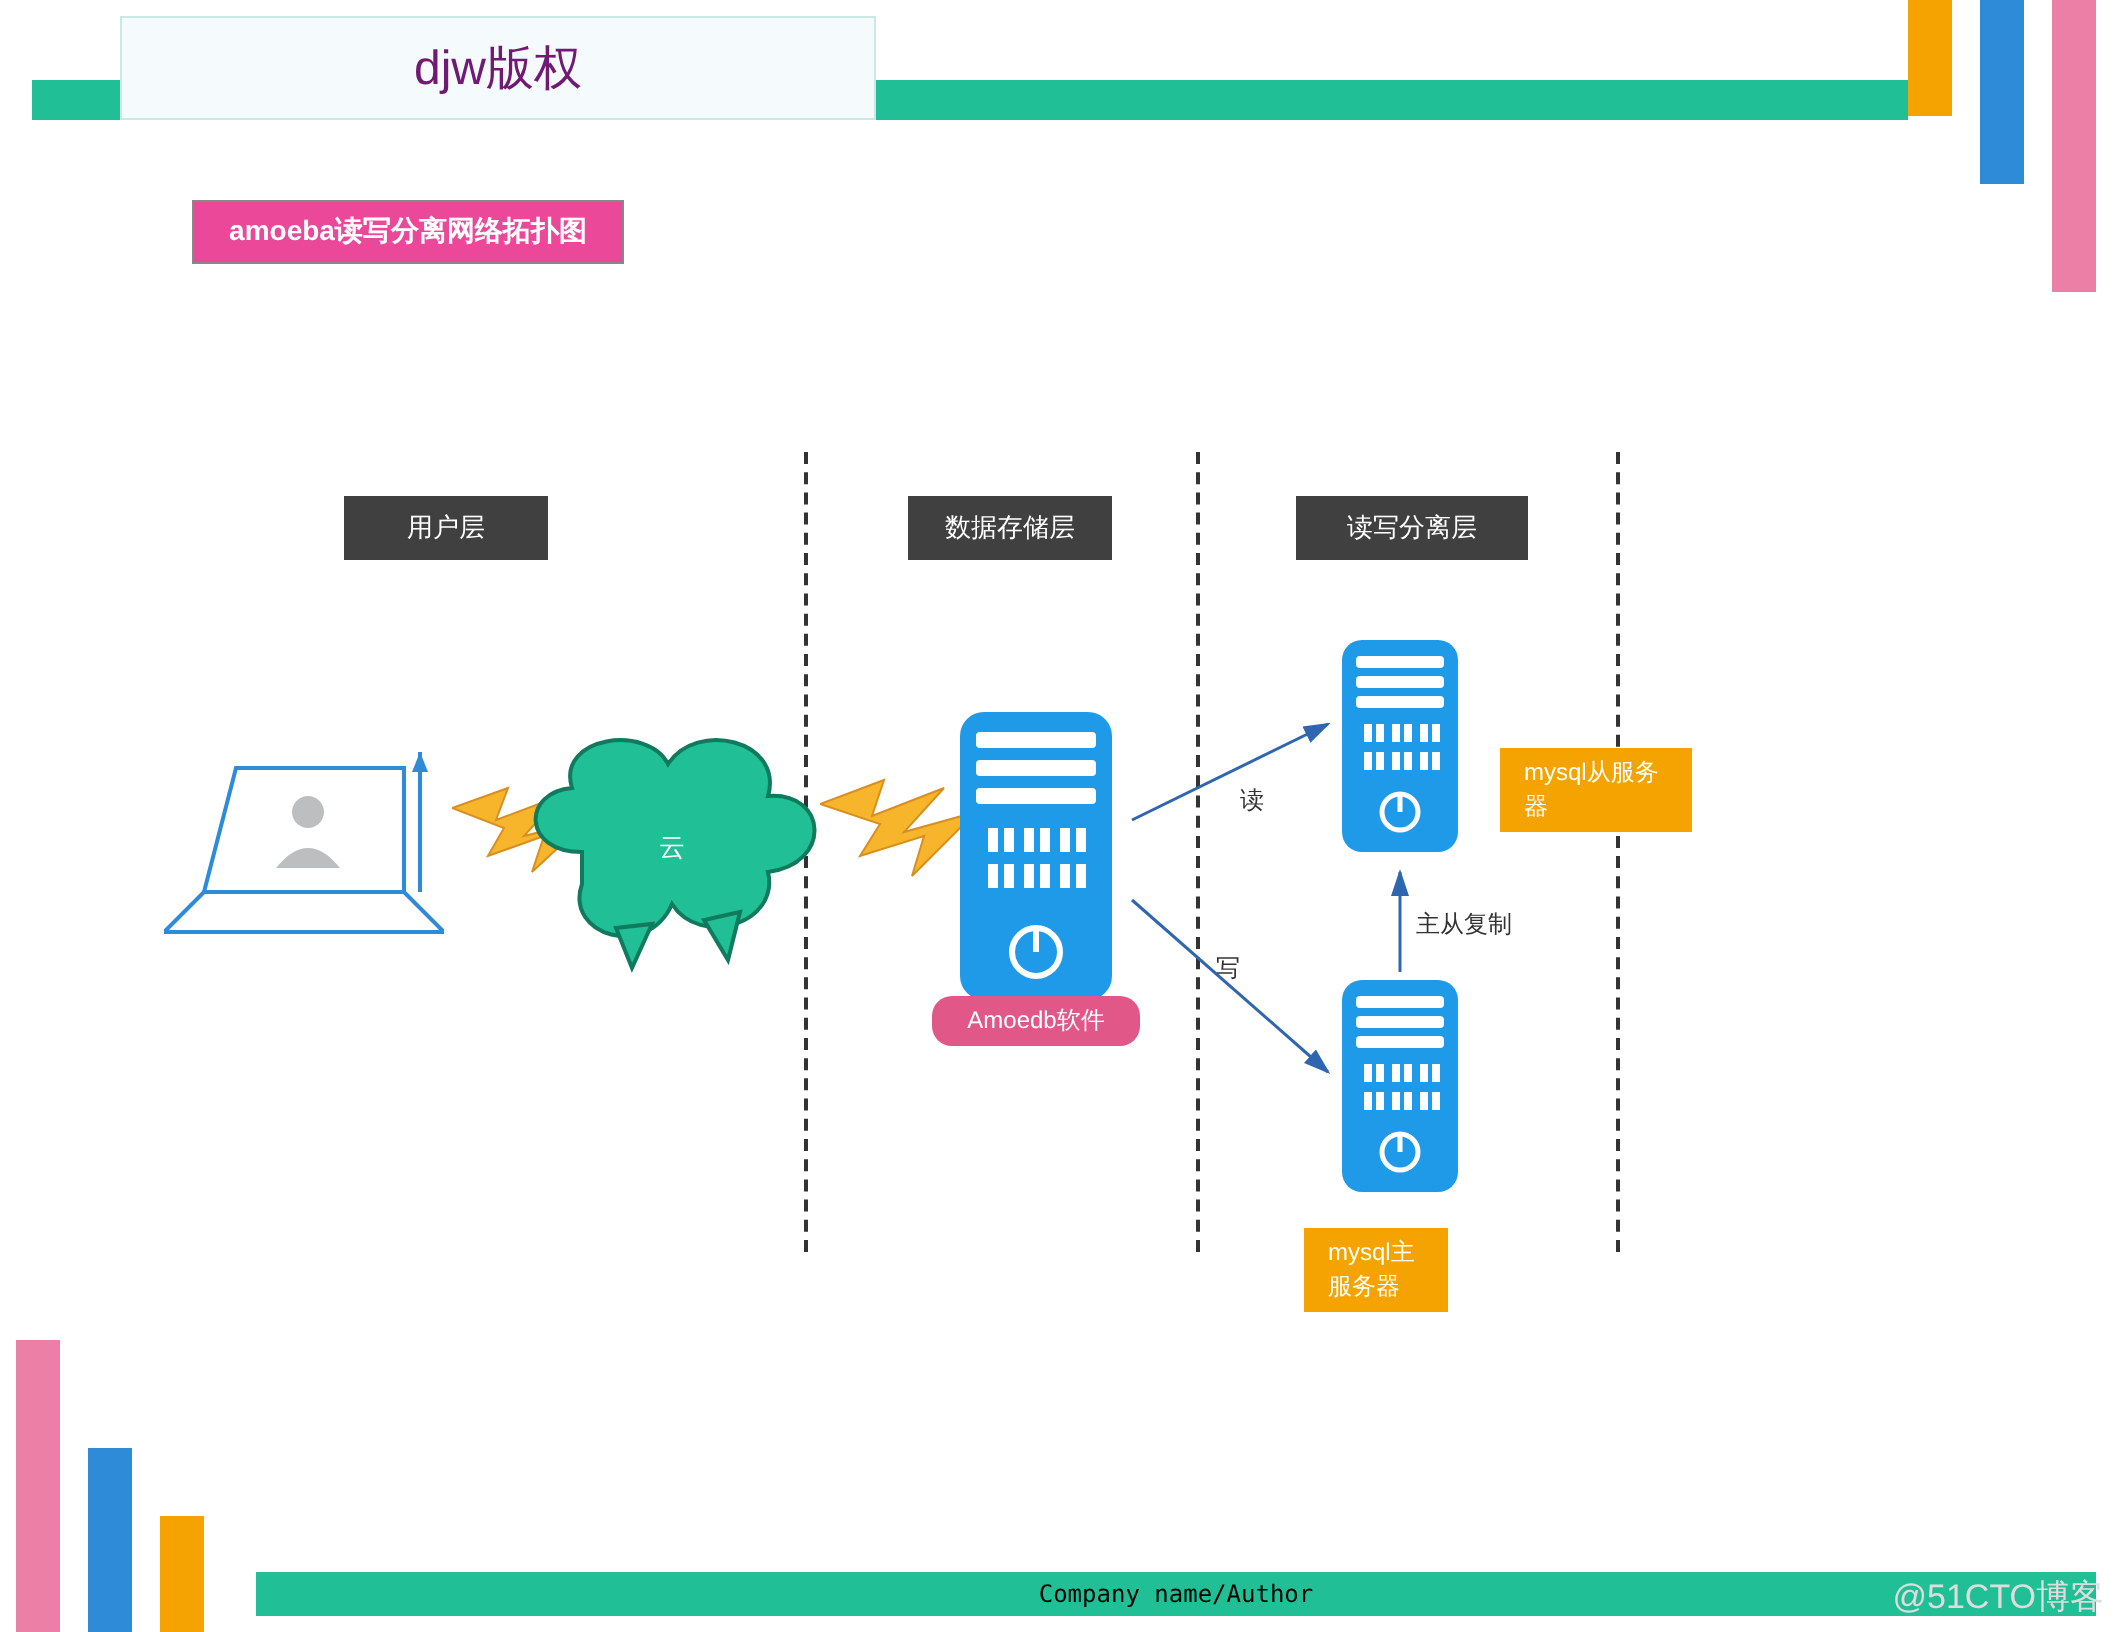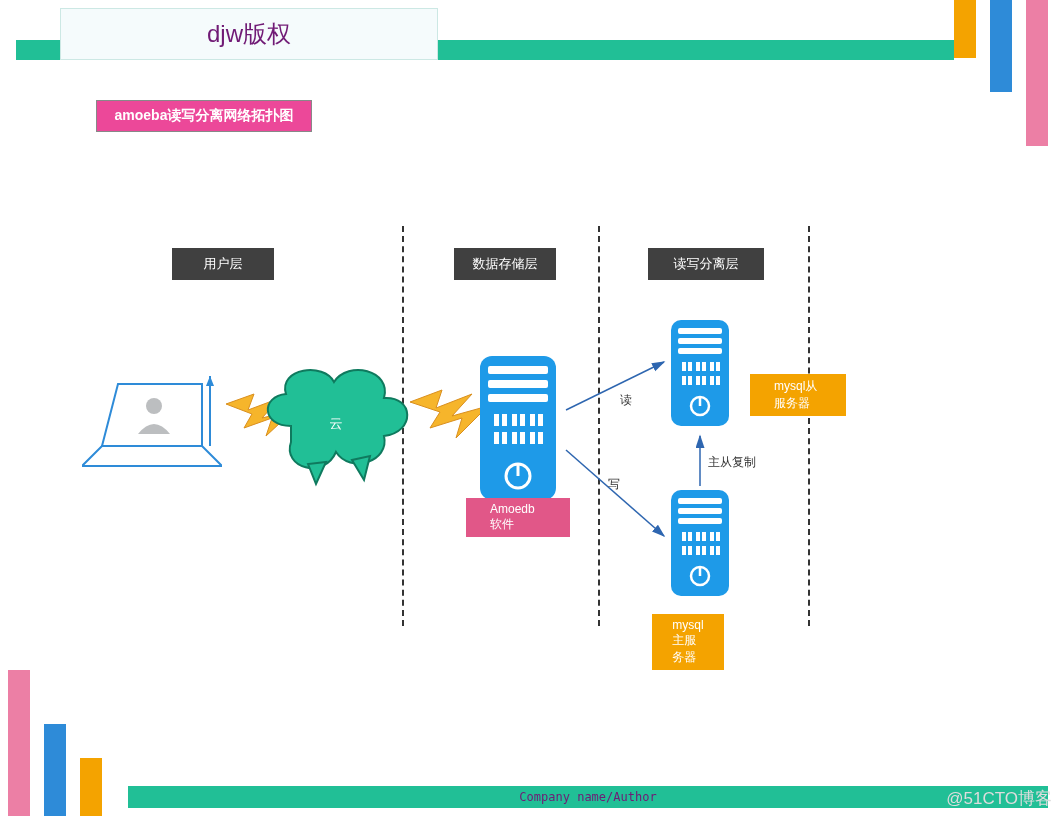--- a/index.html
+++ b/index.html
@@ -6,24 +6,24 @@
   body { width: 1058px; height: 816px; background: #fff; position: relative; font-family: "Microsoft YaHei", Arial, sans-serif; overflow: hidden; }
   .top-bar { position: absolute; top: 40px; left: 16px; width: 938px; height: 20px; background: #21bf96; }
   .title-box { position: absolute; top: 8px; left: 60px; width: 378px; height: 52px; background: #f5fbfc; border: 1px solid #cce8e4; display: flex; align-items: center; justify-content: center; color: #701a75; font-size: 24px; }
   .subtitle-box { position: absolute; top: 100px; left: 96px; width: 216px; height: 32px; background: #ec4899; border: 1px solid #888; color: #fff; font-size: 14px; display: flex; align-items: center; justify-content: center; font-weight: bold; }
   .bar-orange { background: #f4a300; }
   .bar-blue { background: #2e8bd8; }
   .bar-pink { background: #ec7fa5; }
   .deco { position: absolute; }
   .layer-label { position: absolute; width: 102px; height: 32px; background: #404040; color: #fff; font-size: 13px; display: flex; align-items: center; justify-content: center; }
   .dash-divider { position: absolute; top: 226px; height: 400px; border-left: 2px dashed #333; }
-  .small-label { position: absolute; background: #f4a300; color: #fff; font-size: 12px; padding: 4px 24px; display: flex; align-items: center; justify-content: center; }
-  .pink-label { background: #e15788; }
+  .small-label { position: absolute; background: #f4a300; color: #fff; font-size: 12px; padding: 4px 12px; display: flex; align-items: center; justify-content: center; }
+  .pink-label { background: #e15788; border-radius: 10px; }
   .edge-text { position: absolute; font-size: 12px; color: #333; }
-  .footer-bar { position: absolute; bottom: 8px; left: 128px; width: 920px; height: 22px; background: #21bf96; color: #701a75; font-size: 12px; display: flex; align-items: center; justify-content: center; font-family: monospace; }
+  .footer-bar { position: absolute; bottom: 8px; left: 128px; width: 920px; height: 22px; background: #21bf96; color: #000000; font-size: 12px; display: flex; align-items: center; justify-content: center; font-family: monospace; }
   .watermark { position: absolute; bottom: 6px; right: 6px; color: #ddd; font-size: 17px; }
 </style>
 </head>
 <body>
 
 <div class="top-bar"></div>
 <div class="title-box">djw版权</div>
 <div class="subtitle-box">amoeba读写分离网络拓扑图</div>
 
 <div class="deco bar-orange" style="top:0;left:954px;width:22px;height:58px"></div>

